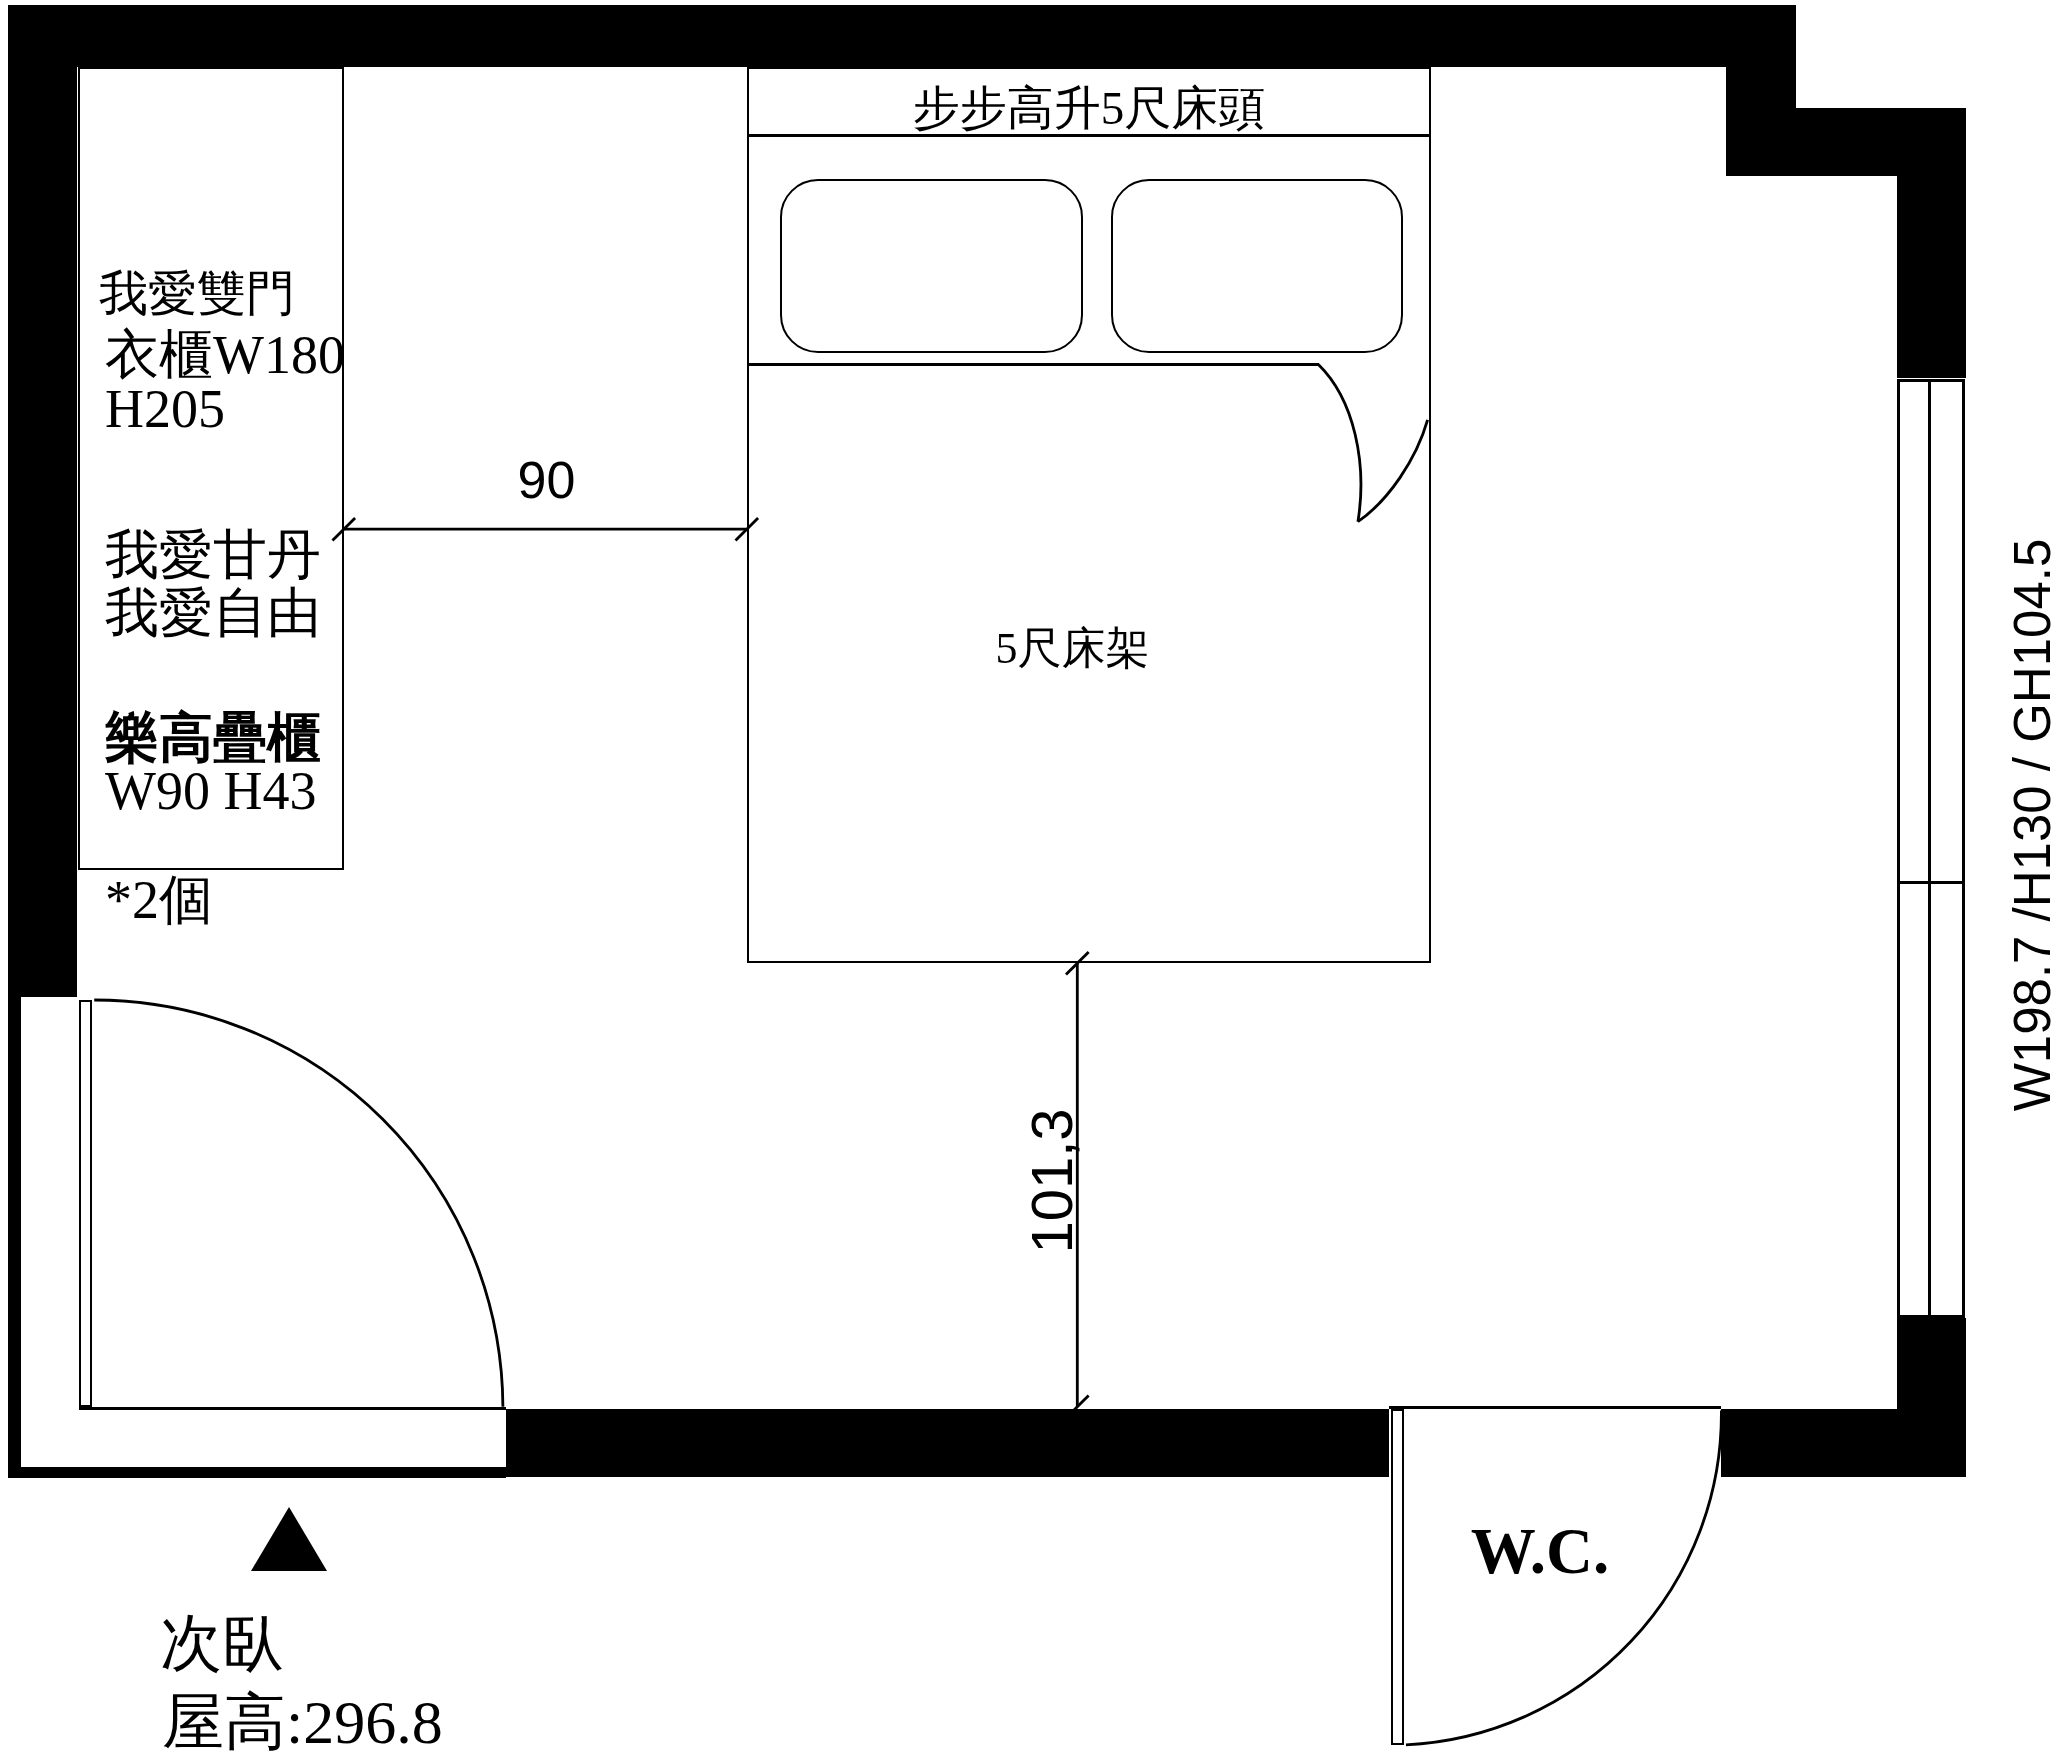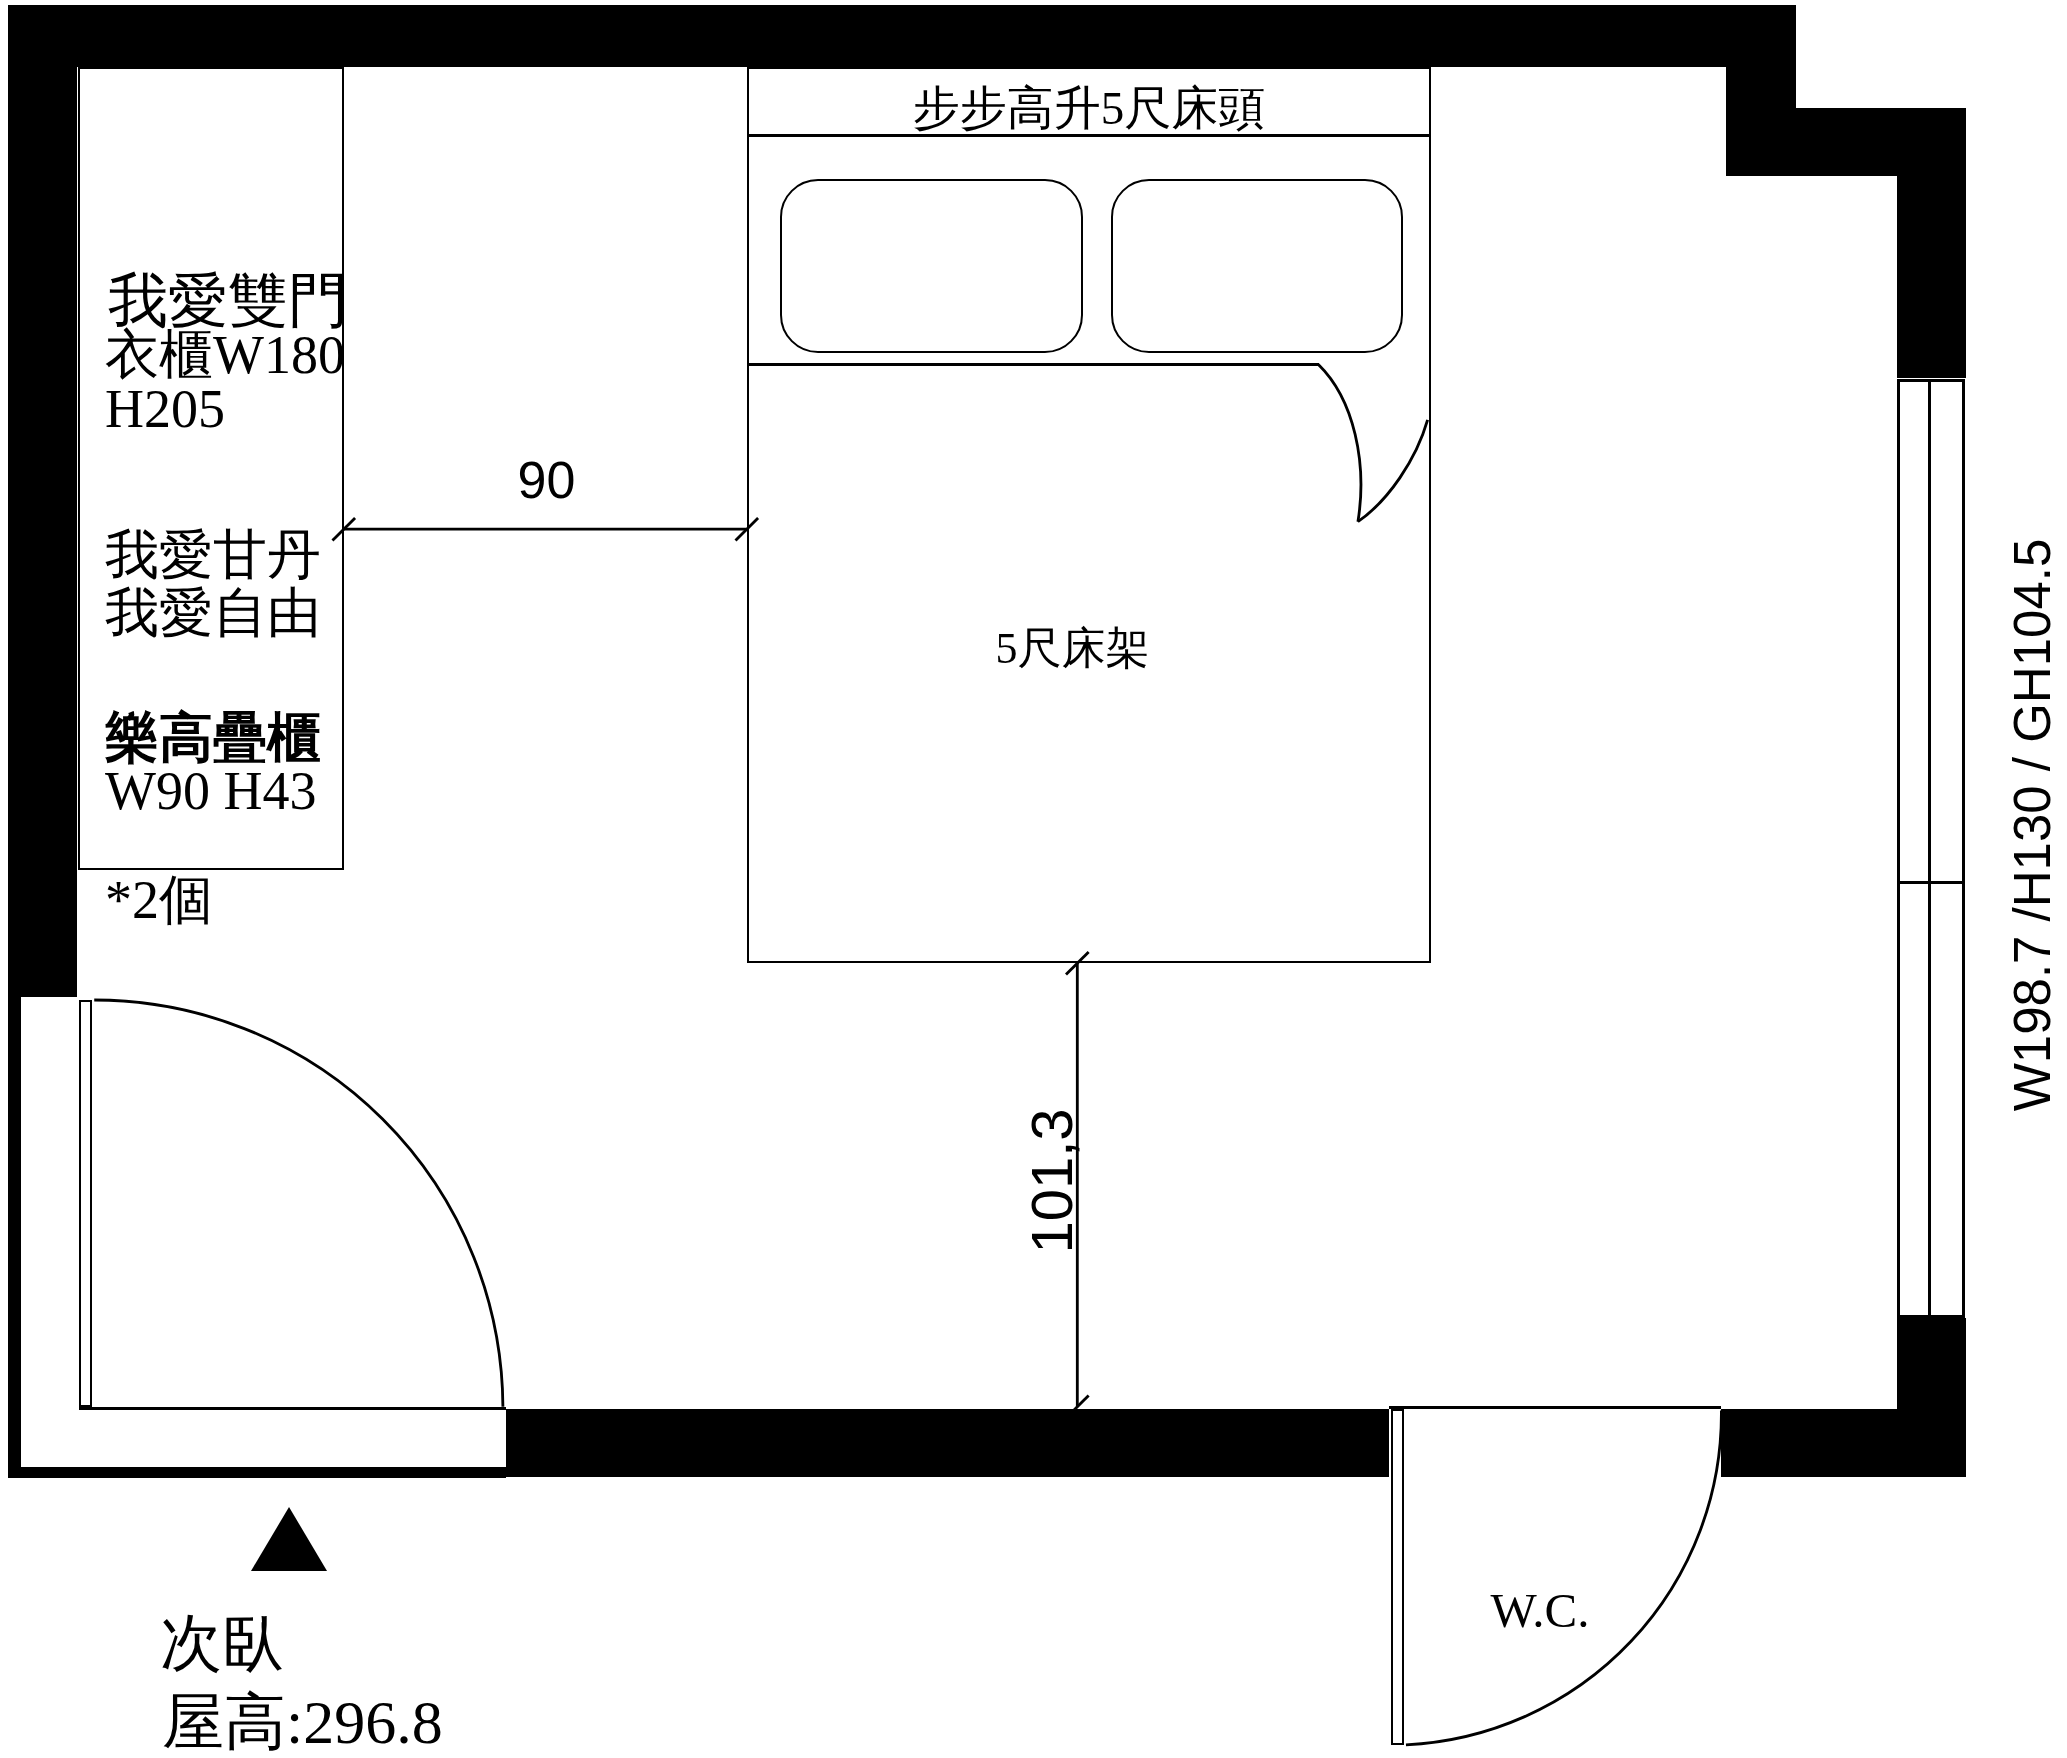--- a/index.html
+++ b/index.html
@@ -37,21 +37,21 @@
   <div class="lineh" style="left:1389px;top:1406px;width:332px;height:2.8px;"></div>
 
   <div class="linev" style="left:1897px;top:379px;width:2.8px;height:940px;"></div>
   <div class="linev" style="left:1928px;top:379px;width:2.8px;height:940px;"></div>
   <div class="linev" style="left:1962px;top:379px;width:2.8px;height:940px;"></div>
   <div class="lineh" style="left:1897px;top:379px;width:68px;height:2.8px;"></div>
   <div class="lineh" style="left:1897px;top:881px;width:68px;height:2.8px;"></div>
   <div class="lineh" style="left:1897px;top:1315px;width:68px;height:2.8px;"></div>
 
   <div class="box" style="left:78px;top:67px;width:266px;height:803px;"></div>
-  <div class="txt cjk" style="left:108px;top:261px;font-size:60px;text-align:center;">我愛雙門</div>
+  <div class="txt cjk" style="left:99px;top:261px;font-size:49px;text-align:center;">我愛雙門</div>
   <div class="txt cjk" style="left:105px;top:319px;font-size:54px;">衣櫃W180</div>
   <div class="txt cjk" style="left:105px;top:378px;font-size:54px;">H205</div>
   <div class="txt cjk" style="left:105px;top:519px;font-size:54px;">我愛甘丹</div>
   <div class="txt cjk" style="left:105px;top:577px;font-size:54px;">我愛自由</div>
   <div class="txt cjk" style="left:105px;top:702px;font-size:54px;font-weight:bold;">樂高疊櫃</div>
   <div class="txt cjk" style="left:105px;top:760px;font-size:54px;">W90 H43</div>
   <div class="txt cjk" style="left:105px;top:864px;font-size:54px;">*2個</div>
 
   <div class="box" style="left:747px;top:67px;width:684px;height:896px;"></div>
   <div class="lineh" style="left:747px;top:134px;width:684px;height:2.8px;"></div>
@@ -80,16 +80,16 @@
       <line x1="1144" y1="1023" x2="1144" y2="1494"></line>
       <line x1="1132" y1="1035" x2="1156" y2="1011"></line>
       <line x1="1132" y1="1506" x2="1156" y2="1482"></line>
     </g>
   </svg>
 
   <div class="tri" style="left:251px;top:1507px;"></div>
   <div class="txt cjk" style="left:160px;top:1601px;font-size:62px;">次臥</div>
   <div class="txt cjk" style="left:162px;top:1680px;font-size:62px;">屋高:296.8</div>
 
-  <div class="txt cjk center" style="left:1441px;top:1582px;width:198px;font-size:49px;">W.C.</div>
+  <div class="txt cjk center" style="left:1441px;top:1514px;width:198px;font-size:65px;font-weight:bold;">W.C.</div>
 
 </div>
 
 
 </body></html>

